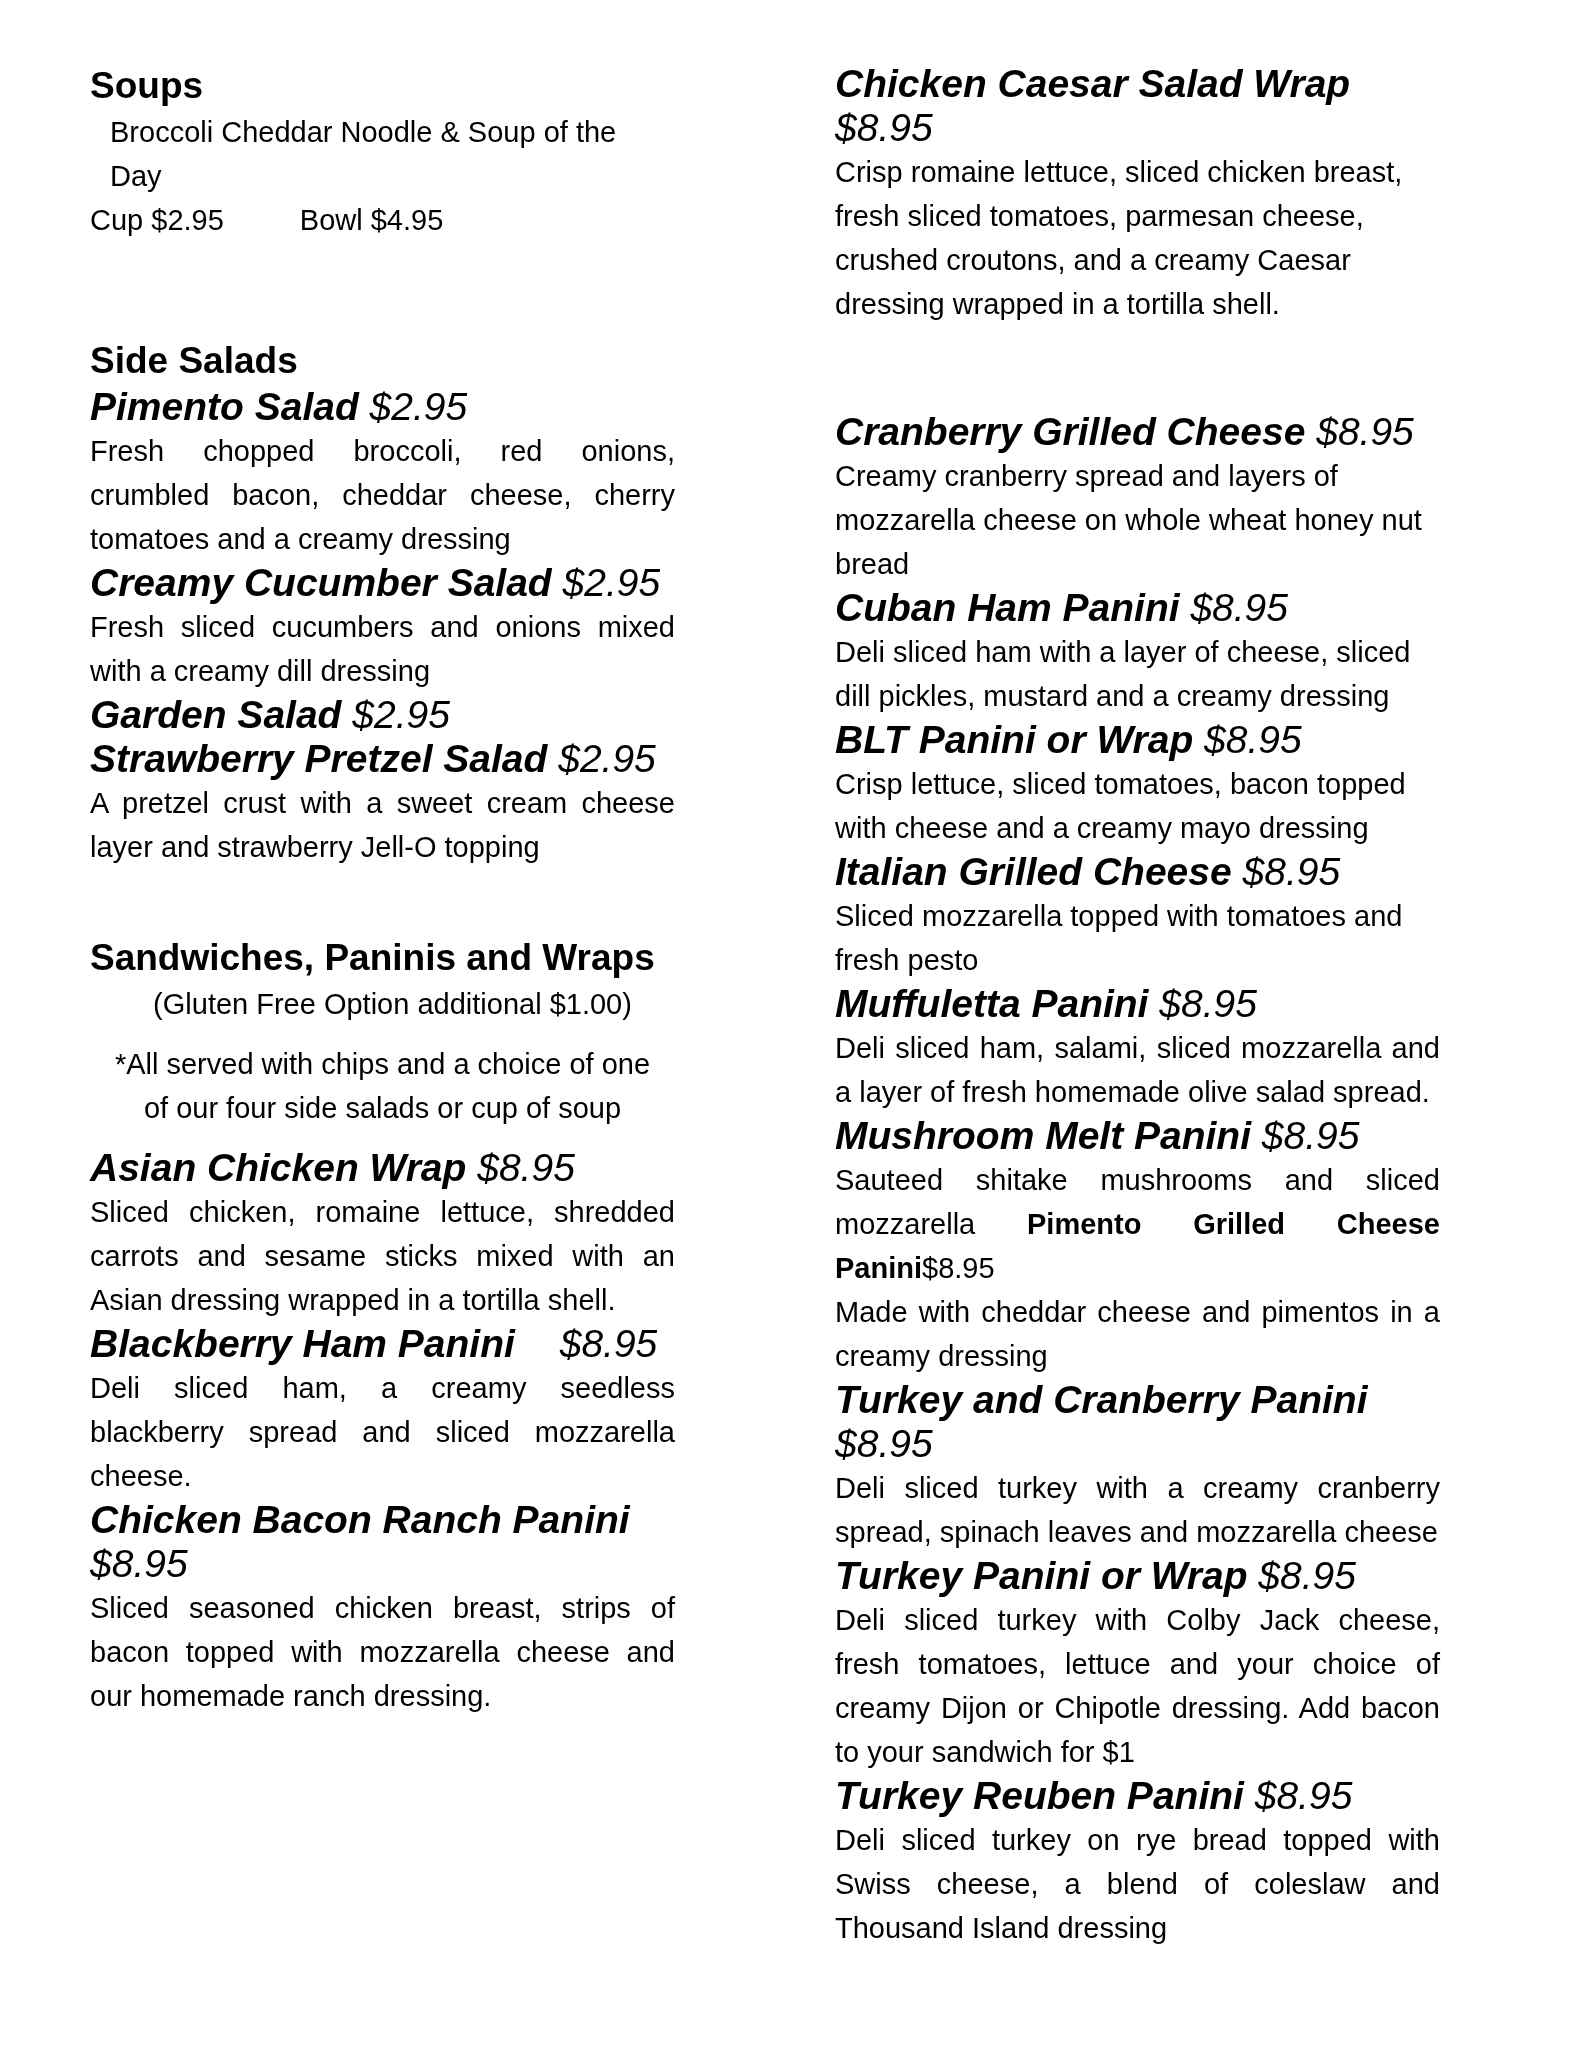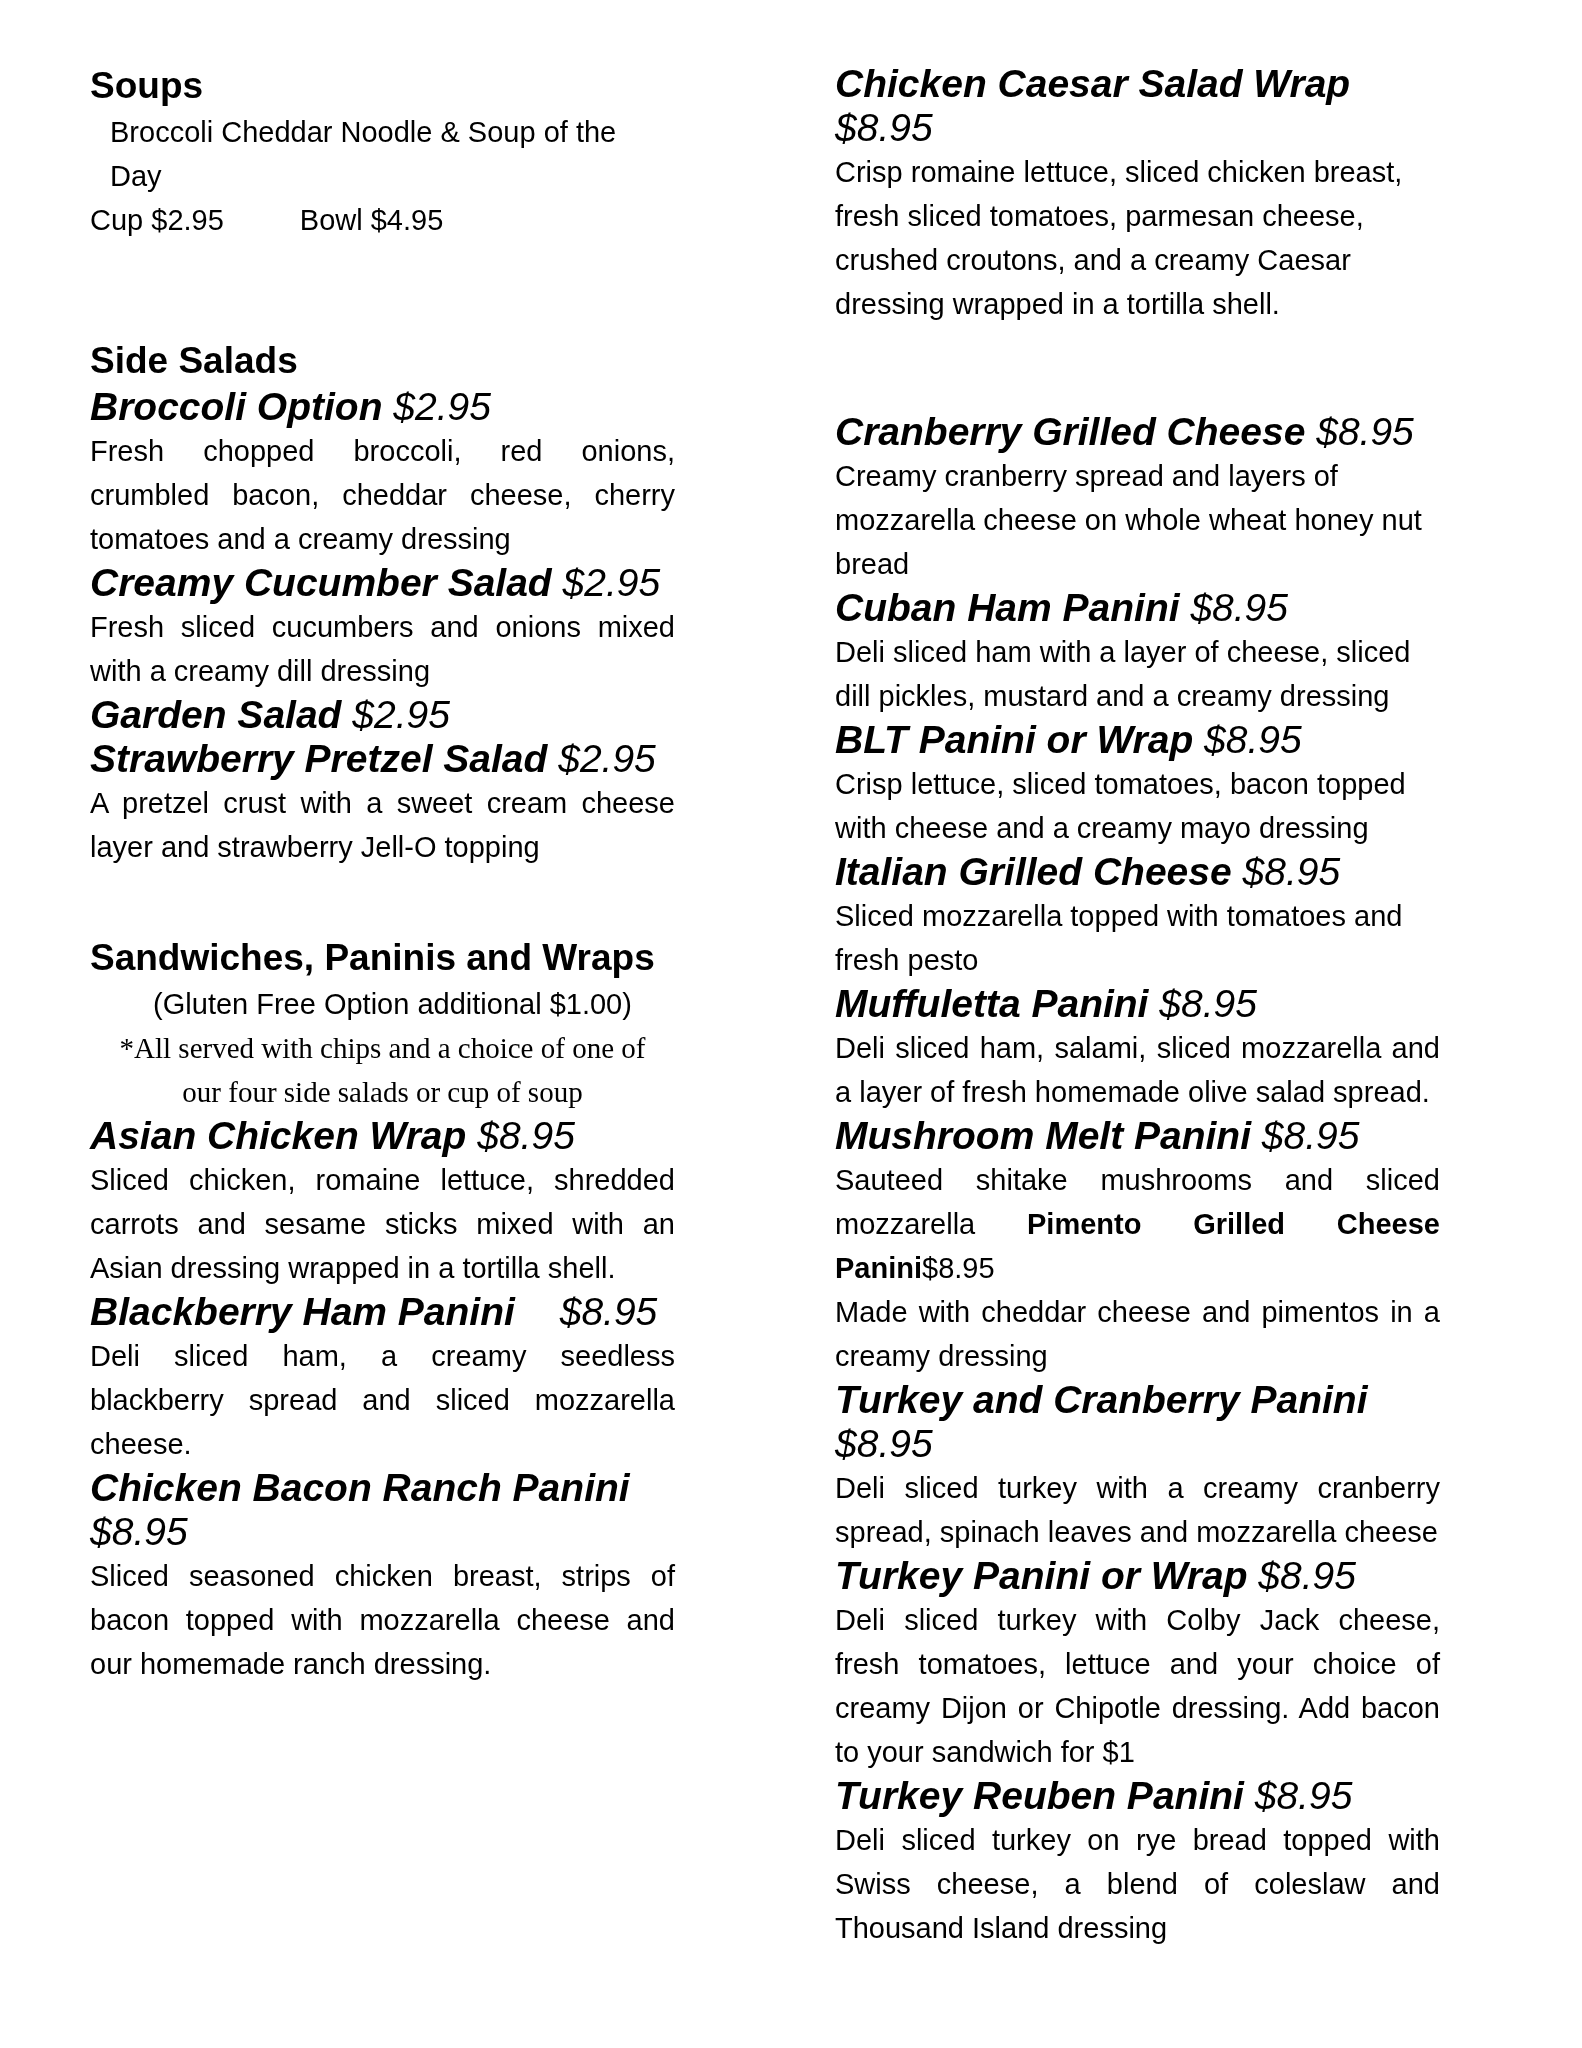--- a/index.html
+++ b/index.html
@@ -60,42 +60,41 @@
     line-height: 44px;
     text-align: left;
   }
   .desc.just {
     text-align: justify;
   }
   .desc .inline-nm { font-weight: 700; }
 
   .served-note {
     max-width: 552px;
-    margin: 0 auto;
-    font-family: Liberation Serif, serif;
+    margin: 16px auto;
   }
 
   .gap-after { margin-bottom: 84px; }    
 </style>
 </head>
 <body>
 
 <div class="col col-left">
 
   <section>
     <p class="heading">Soups</p>
     <p class="body-line">Broccoli Cheddar Noodle &amp; Soup of the Day</p>
     <p class="soup-price-line"><span>Cup $2.95</span><span class="bowl">Bowl $4.95</span></p>
   </section>
 
   <section>
     <p class="heading section-gap-1">Side Salads</p>
 
     <div class="item">
-      <p class="item-title"><span class="nm">Broccoli Option</span> <span class="pr">$2.95</span></p>
+      <p class="item-title"><span class="nm">Pimento Salad</span> <span class="pr">$2.95</span></p>
       <p class="desc just">Fresh chopped broccoli, red onions, crumbled bacon, cheddar cheese, cherry tomatoes and a creamy dressing</p>
     </div>
 
     <div class="item">
       <p class="item-title"><span class="nm">Creamy Cucumber Salad</span> <span class="pr">$2.95</span></p>
       <p class="desc just">Fresh sliced cucumbers and onions mixed with a creamy dill dressing</p>
     </div>
 
     <div class="item">
       <p class="item-title"><span class="nm">Garden Salad</span> <span class="pr">$2.95</span></p>

